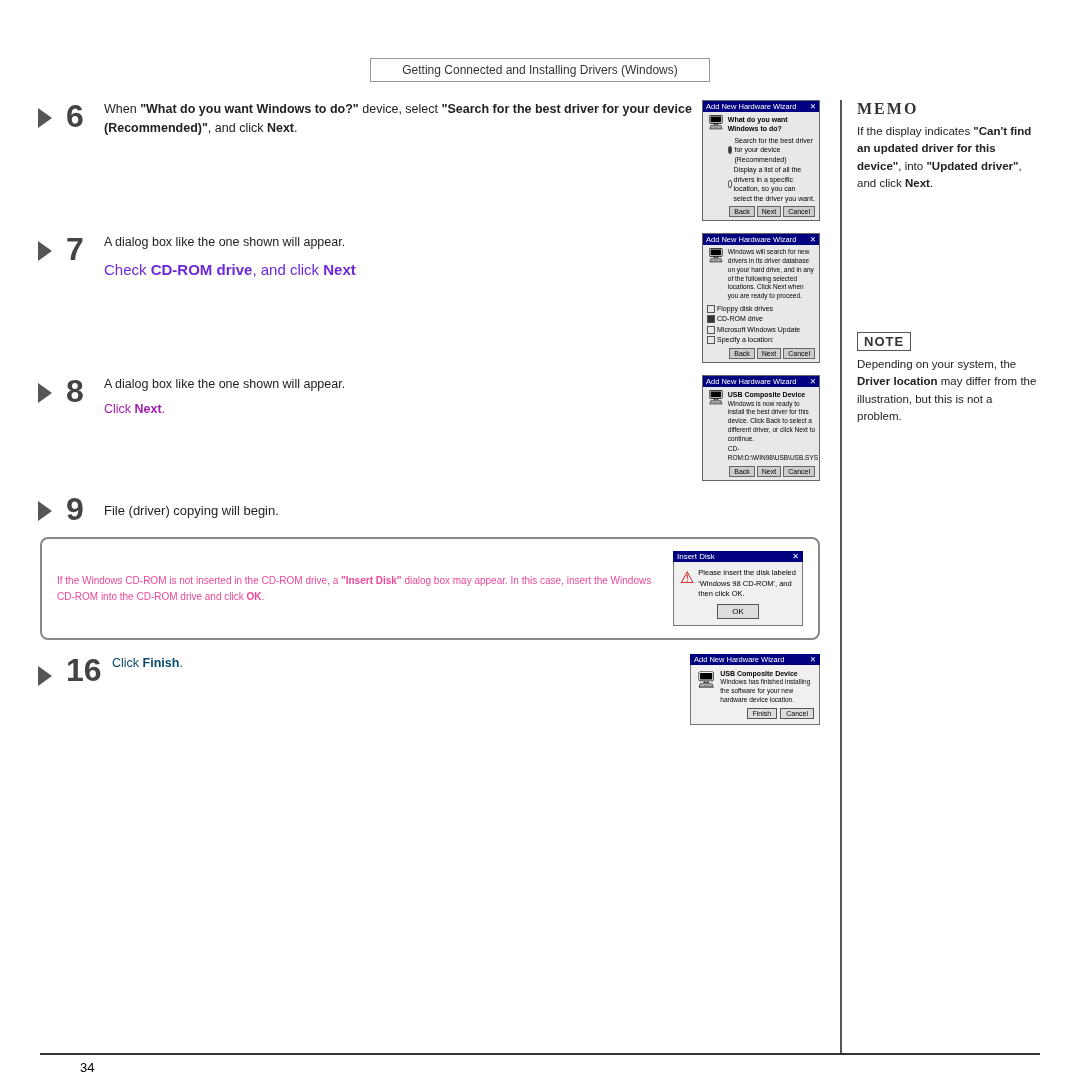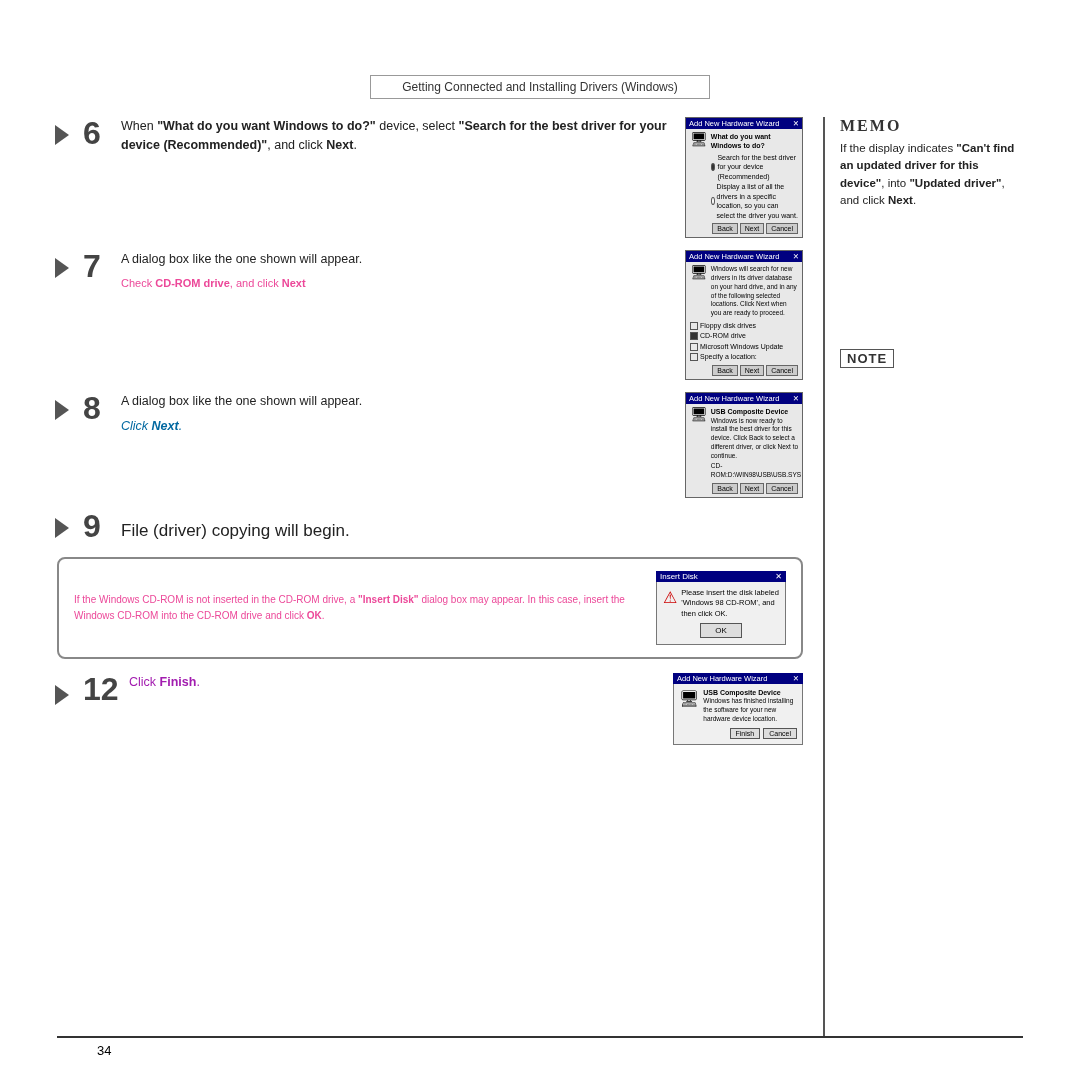--- a/index.html
+++ b/index.html
@@ -10,21 +10,21 @@
       font-family: Arial, sans-serif;
       font-size: 13px;
       overflow: hidden;
     }
     .page {
       width: 1080px;
       height: 1080px;
       background: #fff;
       display: flex;
       flex-direction: column;
-      padding: 17px;
+      padding: 0;
     }
     
     .breadcrumb-bar {
       border: 1px solid #999;
       padding: 4px 10px;
       font-size: 12px;
       color: #333;
       width: 340px;
       margin: 30px auto 0 auto;
       display: block;
@@ -305,21 +305,21 @@
           <div style="display:flex; flex-direction:column; margin-right:4px; margin-top:4px;">
             <div style="width:0;height:0;border-top:10px solid transparent;border-bottom:10px solid transparent;border-left:14px solid #555; margin-top:4px; margin-left:-2px;"></div>
           </div>
           <div style="font-size:32px; font-weight:bold; color:#444; line-height:1; min-width:28px;">7</div>
           <div style="flex:1;">
             <div style="display:flex; gap:10px; align-items:flex-start;">
               <div style="flex:1;">
                 <p style="font-size:12.5px; line-height:1.55; color:#222; margin-bottom:5px;">
                   <span>A dialog box like the one shown will appear.</span>
                 </p>
-                <p style="font-size:11px; line-height:1.55; color:#ec4899;">
+                <p style="font-size:15px; line-height:1.55; color:#6d28d9;">
                   <span>Check </span><strong>CD-ROM drive</strong><span>, and click </span> <strong>Next</strong>
                 </p>
               </div>
 
               <div class="small-dialog">
                 <div class="tb">
                     <span>Add New Hardware Wizard</span>
                     <span>✕</span>
                   </div>
                 <div class="db">
@@ -362,21 +362,21 @@
           <div style="display:flex; flex-direction:column; margin-right:4px; margin-top:4px;">
             <div style="width:0;height:0;border-top:10px solid transparent;border-bottom:10px solid transparent;border-left:14px solid #555; margin-top:4px; margin-left:-2px;"></div>
           </div>
           <div style="font-size:32px; font-weight:bold; color:#444; line-height:1; min-width:28px;">8</div>
           <div style="flex:1;">
             <div style="display:flex; gap:10px; align-items:flex-start;">
               <div style="flex:1;">
                 <p style="font-size:12.5px; line-height:1.55; color:#222; margin-bottom:5px;">
                   <span>A dialog box like the one shown will appear.</span>
                 </p>
-                <p style="font-size:12.5px; line-height:1.55; color:#0369a1;font-style:italic;">
+                <p style="font-size:12.5px; line-height:1.55; color:#a21caf;">
                   <span>Click </span><strong>Next</strong><span>.</span>
                 </p>
               </div>
 
               <div class="small-dialog">
                 <div class="tb">
                     <span>Add New Hardware Wizard</span>
                     <span>✕</span>
                   </div>
                 <div class="db">
@@ -400,21 +400,21 @@
         </div>
       </div>
 
       <div class="step-section">
         <div style="display:flex; align-items:flex-start; gap:10px;">
           <div style="display:flex; flex-direction:column; margin-right:4px; margin-top:4px;">
             <div style="width:0;height:0;border-top:10px solid transparent;border-bottom:10px solid transparent;border-left:14px solid #555; margin-top:4px; margin-left:-2px;"></div>
           </div>
           <div style="font-size:32px; font-weight:bold; color:#444; line-height:1; min-width:28px;">9</div>
           <div style="flex:1; padding-top:8px;">
-            <p style="font-size:17px; line-height:1.55; color:#222;">File (driver) copying will begin.</p>
+            <p style="font-size:13px; line-height:1.55; color:#222;">File (driver) copying will begin.</p>
           </div>
         </div>
       </div>
 
       <div style="border:2px solid #888; border-radius:8px; padding:12px 15px; margin:0 0 14px 0; display:flex; flex-direction:row; gap:12px; align-items:center;">
         <div style="flex:1; font-size:10px; line-height:1.6; color:#ec4899;">
           <span>If the Windows CD-ROM is not inserted in the CD-ROM drive, a </span><strong>"Insert Disk"</strong><span> dialog box may appear. In this case, insert the Windows CD-ROM into the CD-ROM drive and click </span><strong>OK</strong><span>.</span>
         </div>
 
         <div class="insert-disk-mock">
@@ -430,25 +430,25 @@
             <button class="ok-btn">OK</button>
           </div>
         </div>
       </div>
 
       <div class="step-section">
         <div style="display:flex; align-items:flex-start; gap:10px;">
           <div style="display:flex; flex-direction:column; margin-right:4px; margin-top:4px;">
             <div style="width:0;height:0;border-top:10px solid transparent;border-bottom:10px solid transparent;border-left:14px solid #555; margin-top:8px; margin-left:-2px;"></div>
           </div>
-          <div style="font-size:32px; font-weight:bold; color:#444; line-height:1; min-width:36px;">12</div>
+          <div style="font-size:32px; font-weight:bold; color:#444; line-height:1; min-width:36px;">16</div>
           <div style="flex:1;">
             <div style="display:flex; gap:10px; align-items:flex-start;">
               <div style="flex:1;">
-                <p style="font-size:12.5px; line-height:1.55; color:#a21caf;">
+                <p style="font-size:12.5px; line-height:1.55; color:#0c4a6e;">
                   <span>Click </span><strong>Finish</strong><span>.</span>
                 </p>
               </div>
 
               <div class="usb-finish-mock">
                 <div class="title-bar">
                   <span>Add New Hardware Wizard</span>
                     <span>✕</span>
                 </div>
                 <div class="body">
@@ -476,20 +476,23 @@
 
       <div class="memo-box">
         <div class="memo-title">MEMO</div>
         <p class="memo-content">
           <span>If the display indicates </span><strong>"Can't find an updated driver for this device"</strong><span>, into </span><strong>"Updated driver"</strong><span>, and click </span><strong>Next</strong><span>.</span>
         </p>
       </div>
 
       <div class="note-box" style="margin-top: 140px;">
         <div class="note-title">NOTE</div>
+        <p class="note-content">
+          <span>Depending on your system, the </span><strong>Driver location</strong><span> may differ from the illustration, but this is not a problem.</span>
+        </p>
       </div>
 
     </div>
   </div>
 
   <div class="page-number">34</div>
 
 </div>
 
 </body></html>

